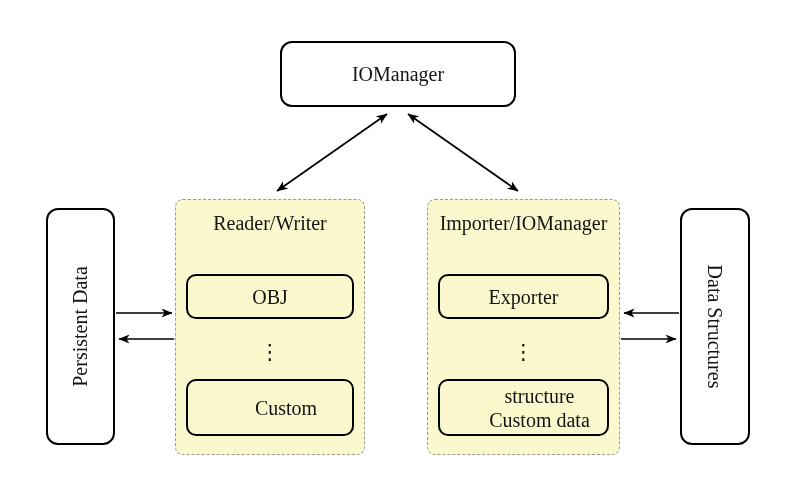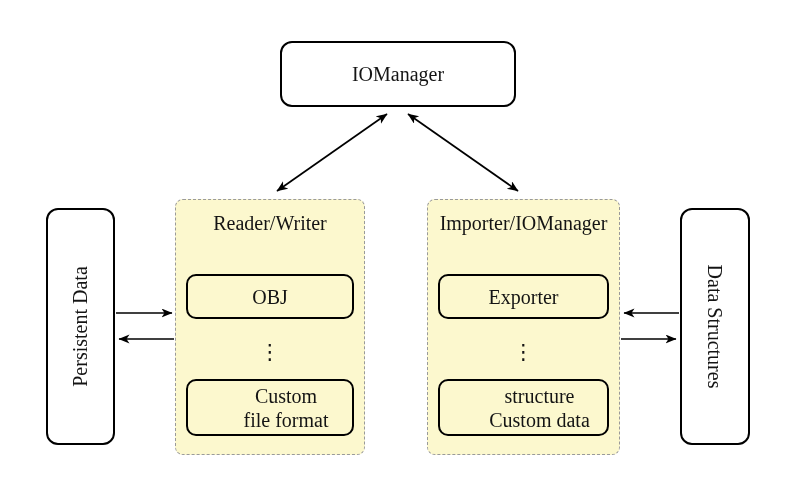--- a/index.html
+++ b/index.html
@@ -102,21 +102,20 @@
   </div>
 
   <div class="group" style="left:175px; top:199px; width:190px; height:256px;">
     <div class="group-title">Reader/Writer</div>
     <div class="inner inner-top">
       <span>OBJ</span>
     </div>
     <div class="vdots">⋮</div>
     <div class="inner inner-bottom">
       <span>Custom</span>
-      <span>file format</span>
     </div>
   </div>
 
   <div class="group" style="left:427px; top:199px; width:193px; height:256px;">
     <div class="group-title">Importer/IOManager</div>
     <div class="inner inner-top">
       <span>Exporter</span>
     </div>
     <div class="vdots">⋮</div>
     <div class="inner inner-bottom">

